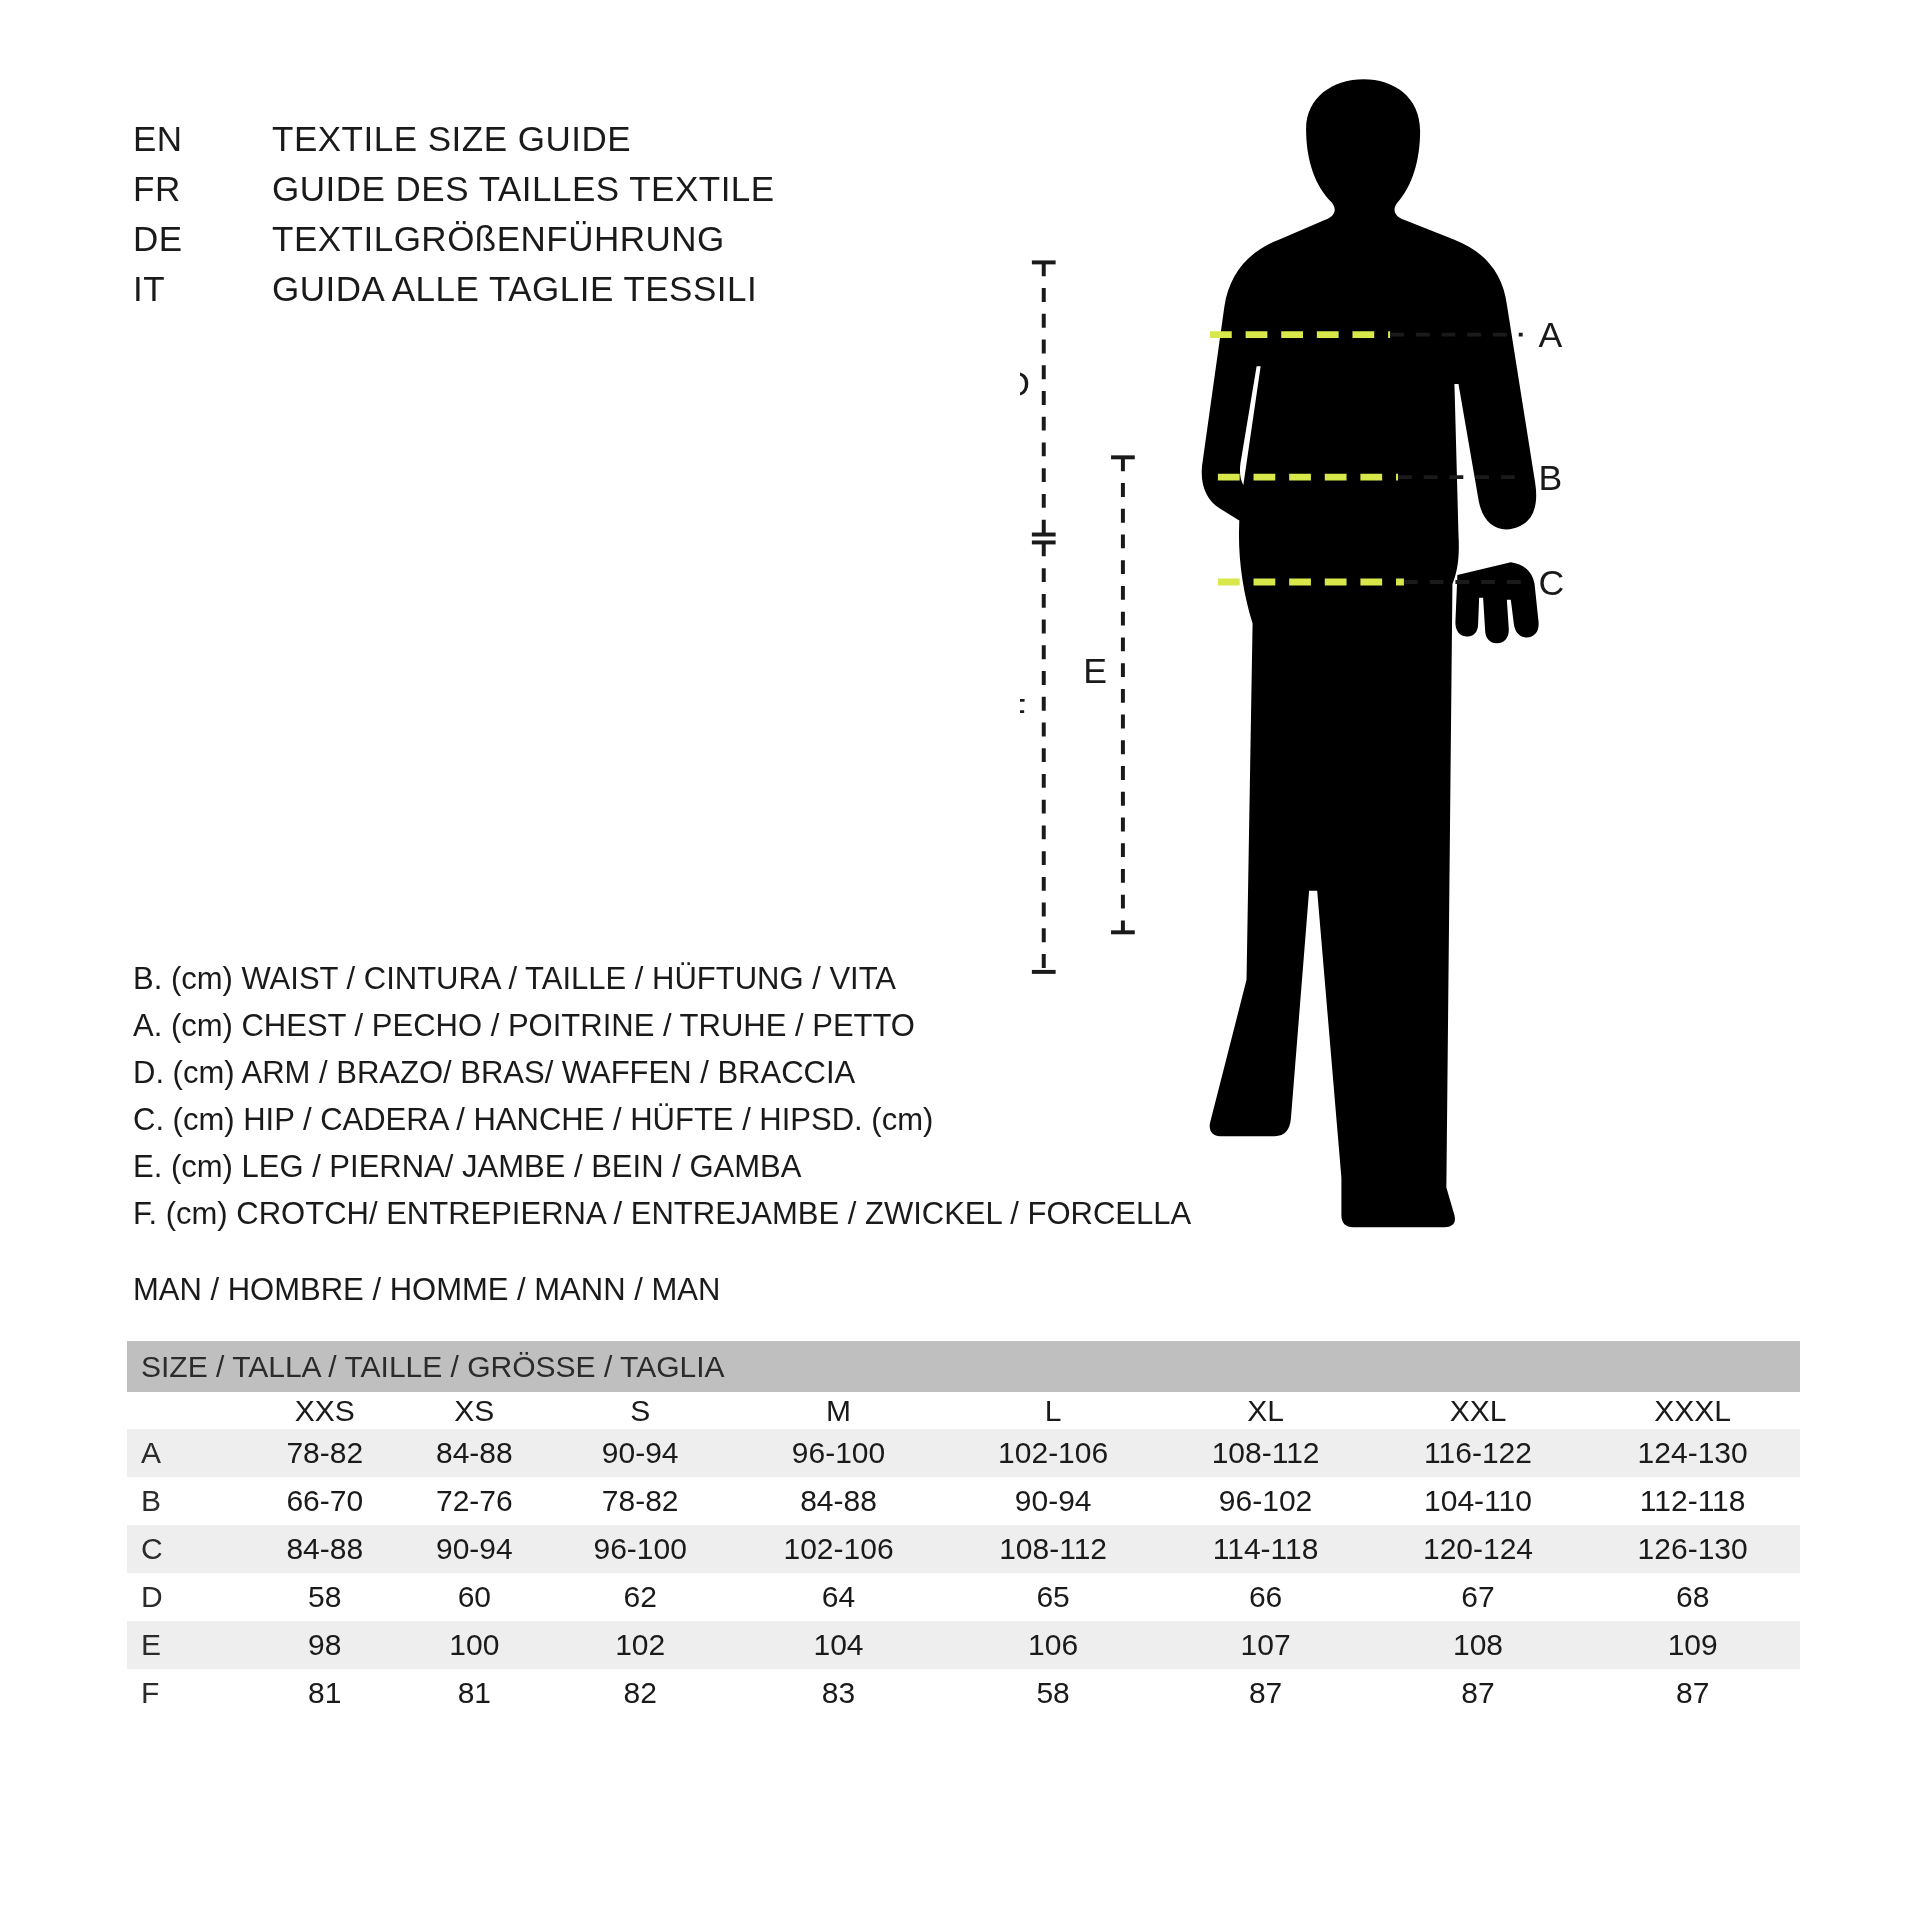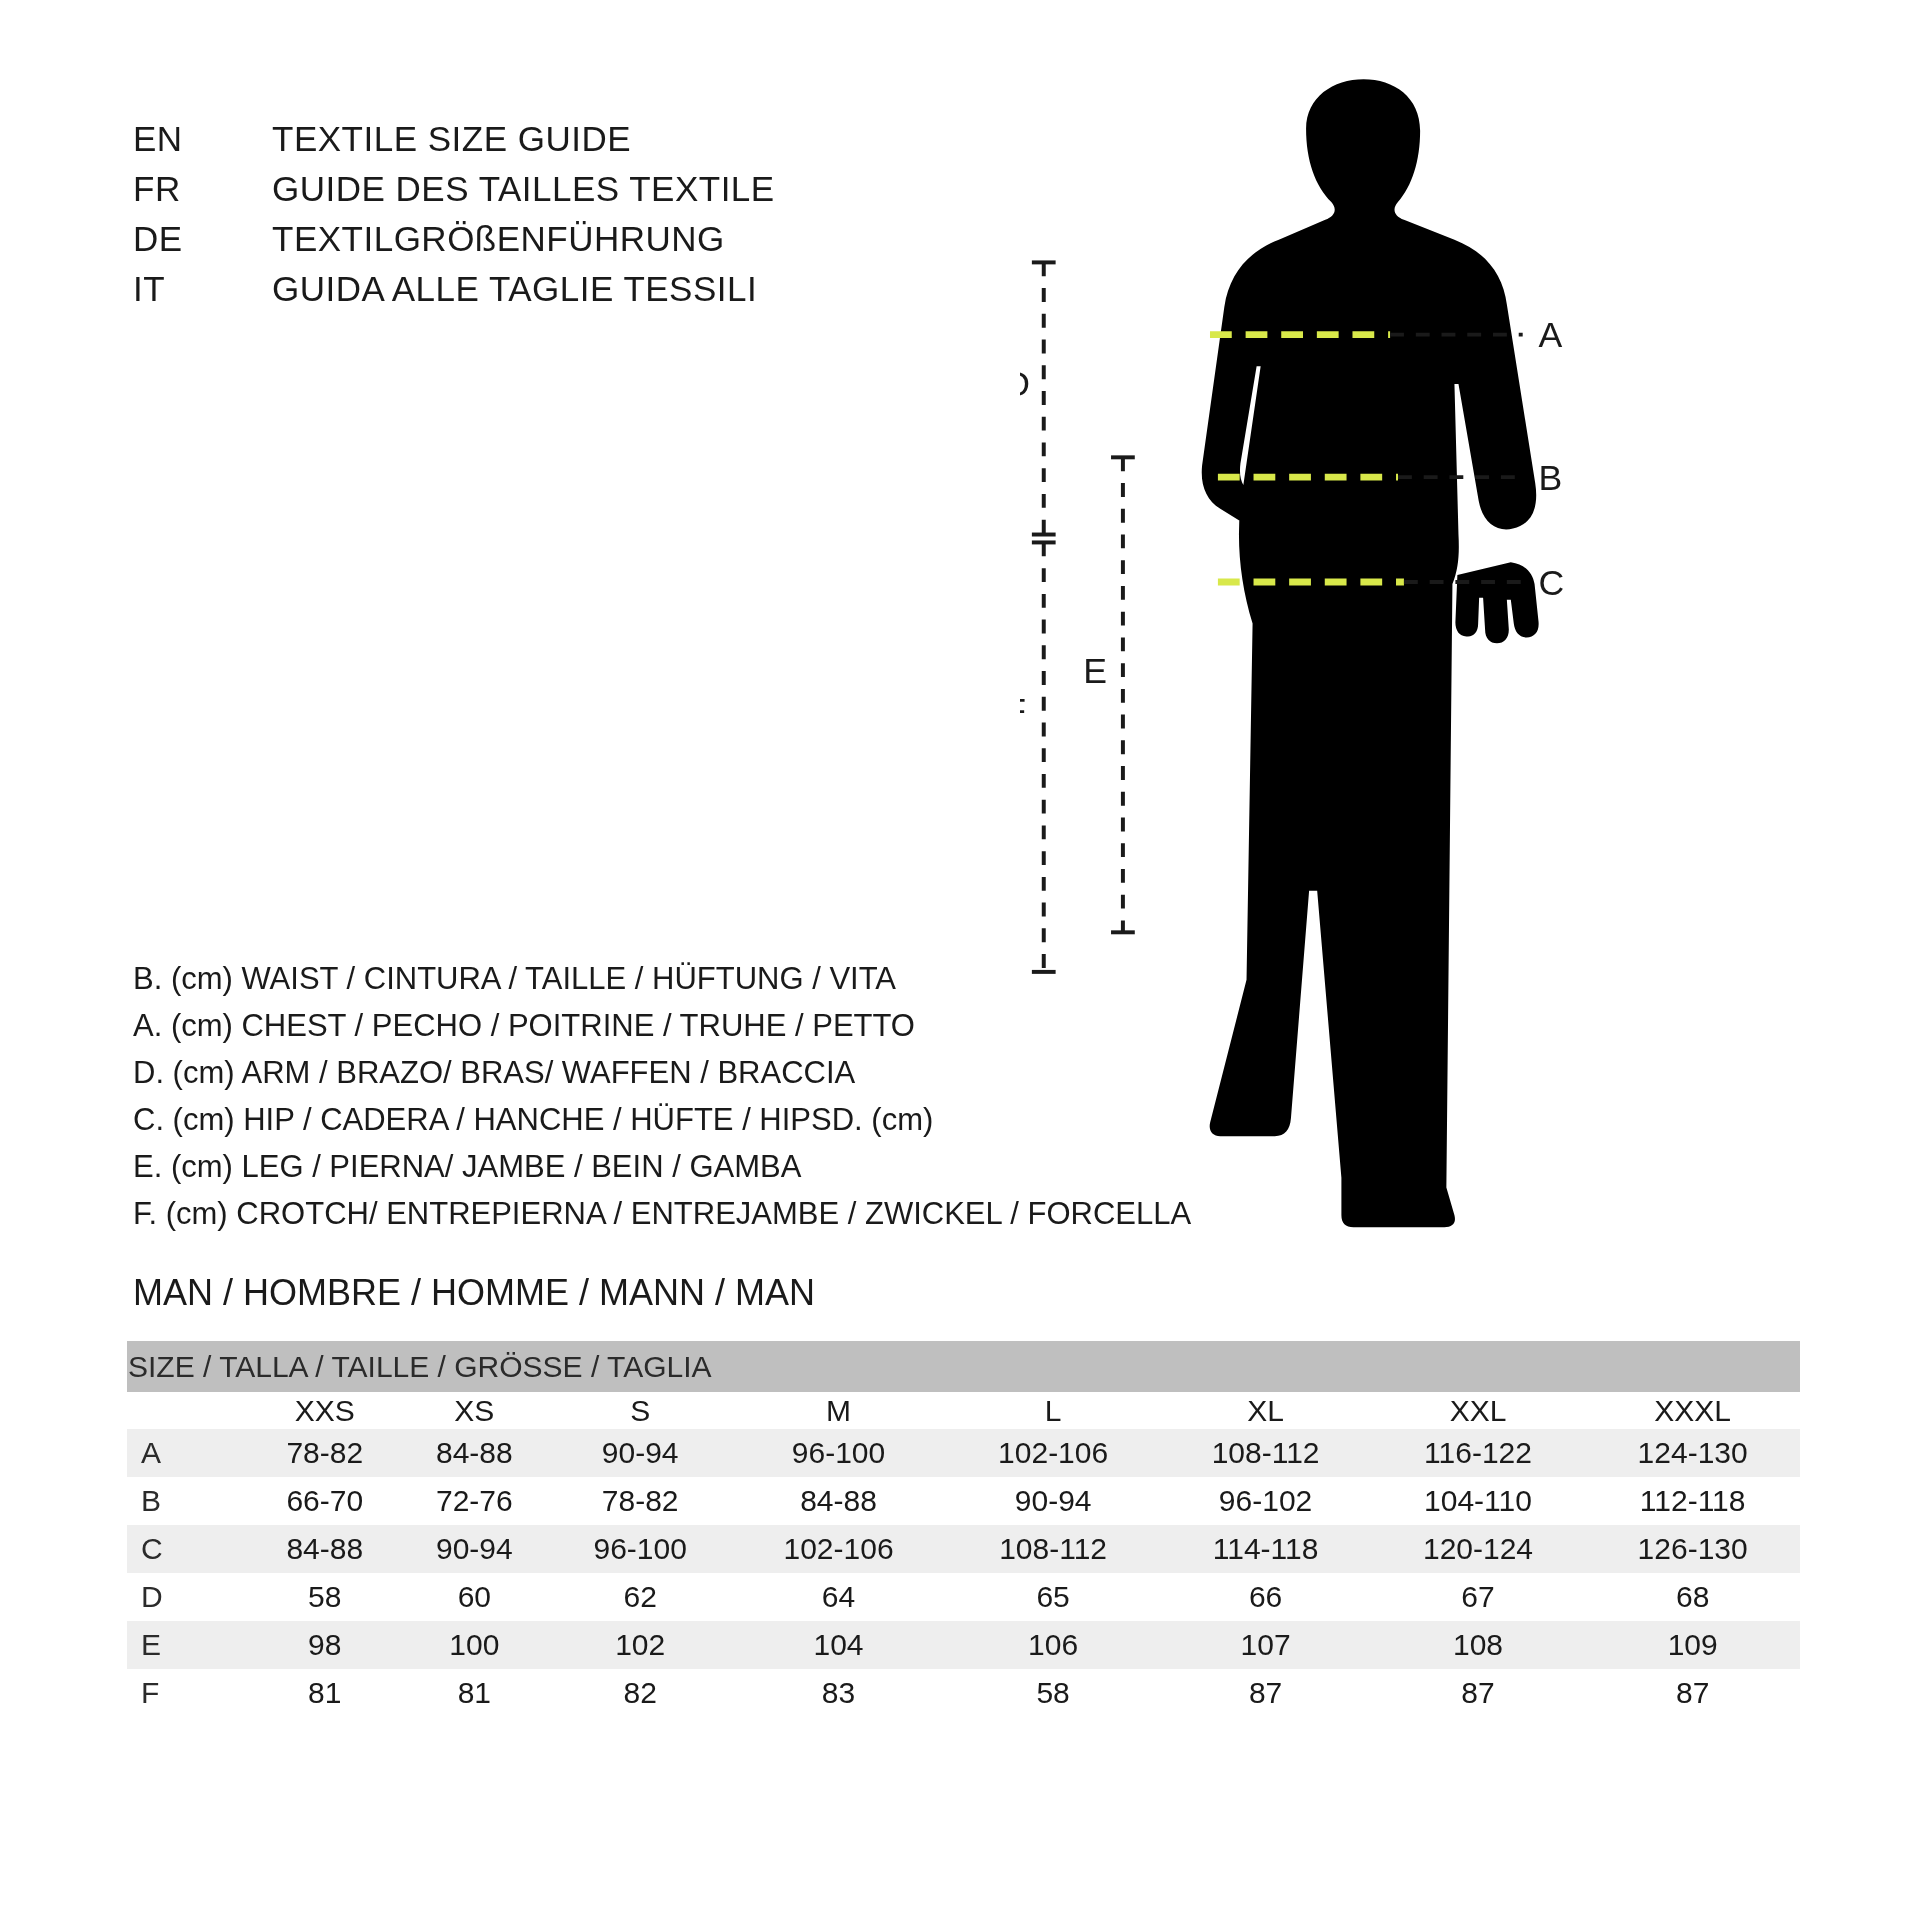--- a/index.html
+++ b/index.html
@@ -50,21 +50,21 @@
   .legend-row {
     font-size: 31px;
     line-height: 47px;
     color: #1a1a1a;
     white-space: nowrap;
   }
   #gender-line {
     position: absolute;
     left: 133px;
     top: 1272px;
-    font-size: 36px;
+    font-size: 31px;
     color: #1a1a1a;
   }
 
   
   #figure-area {
     position: absolute;
     left: 1020px;
     top: 69px;
     width: 851px;
     height: 1218px;
@@ -85,21 +85,21 @@
   }
   #size-table td, #size-table th {
     padding: 0;
     height: 48px;
     text-align: center;
     font-weight: normal;
   }
   #size-table .head-row td {
     background: #bfbfbf;
     text-align: left;
-    padding-left: 1px;
+    padding-left: 14px;
     height: 51px;
     font-size: 30px;
     color: #2b2b2b;
   }
   #size-table .cols-row td {
     background: #ffffff;
     height: 37px;
   }
   #size-table tr.shaded td {
     background: #eeeeee;

